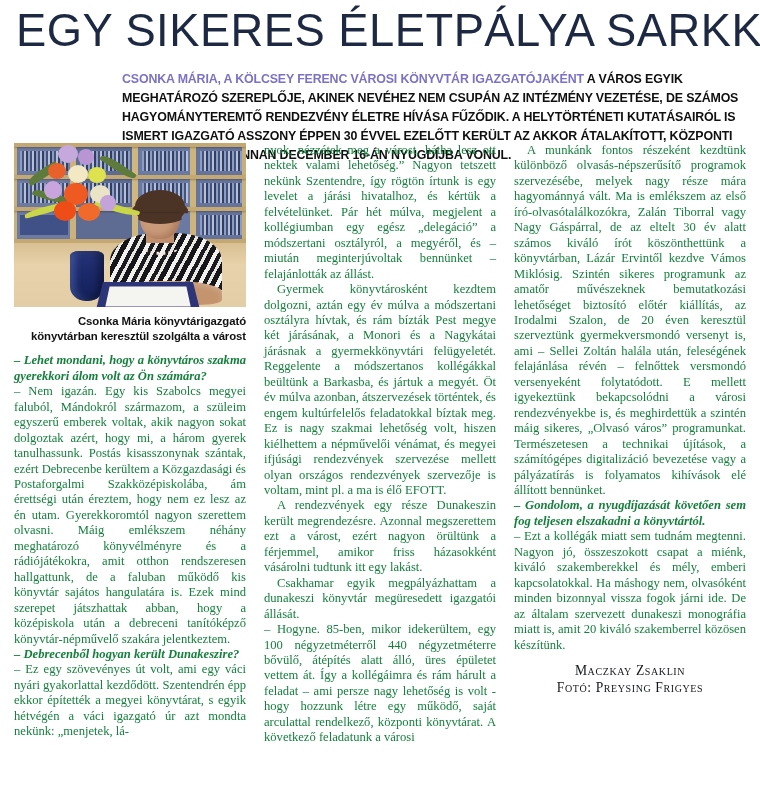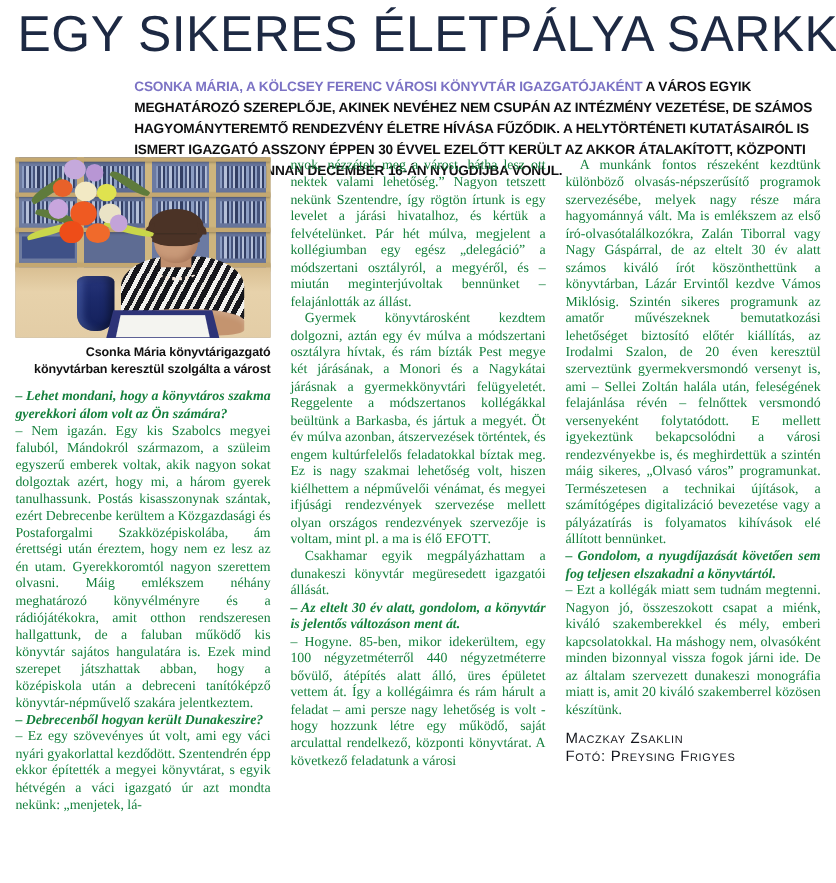--- a/index.html
+++ b/index.html
@@ -248,22 +248,22 @@
     line-height: 15.2px;
     text-align: right;
     color: #111;
     margin-bottom: 9px;
     letter-spacing: -0.1px;
   }
 
   
   .byline {
     margin-top: 9px;
-    text-align: left;
-    font-family: Liberation Sans, sans-serif;
+    text-align: center;
+    font-family: Liberation Serif, serif;
     font-size: 13.6px;
     line-height: 17px;
     font-variant: small-caps;
     letter-spacing: 0.6px;
     color: #14161c;
   }
 </style>
 </head>
 <body>
 
@@ -342,22 +342,22 @@
         <p class="noind">– Nem igazán. Egy kis Szabolcs megyei faluból, Mándokról származom, a szüleim egyszerű emberek voltak, akik nagyon sokat dolgoztak azért, hogy mi, a három gyerek tanulhassunk. Postás kisasszonynak szántak, ezért Debrecenbe kerültem a Közgazdasági és Postaforgalmi Szakközépiskolába, ám érettségi után éreztem, hogy nem ez lesz az én utam. Gyerekkoromtól nagyon szerettem olvasni. Máig emlékszem néhány meghatározó könyvélményre és a rádiójátékokra, amit otthon rendszeresen hallgattunk, de a faluban működő kis könyvtár sajátos hangulatára is. Ezek mind szerepet játszhattak abban, hogy a középiskola után a debreceni tanítóképző könyvtár-népművelő szakára jelentkeztem.</p>
         <p class="noind q">– Debrecenből hogyan került Dunakeszire?</p>
         <p class="noind">– Ez egy szövevényes út volt, ami egy váci nyári gyakorlattal kezdődött. Szentendrén épp ekkor építették a megyei könyvtárat, s egyik hétvégén a váci igazgató úr azt mondta nekünk: „menjetek, lá-</p>
       </div>
     </div>
 
     <div class="col col2">
       <div class="body-text">
         <p class="noind">nyok, nézzétek meg a várost, hátha lesz ott nektek valami lehetőség.” Nagyon tetszett nekünk Szentendre, így rögtön írtunk is egy levelet a járási hivatalhoz, és kértük a felvételünket. Pár hét múlva, megjelent a kollégiumban egy egész „delegáció” a módszertani osztályról, a megyéről, és – miután meginterjúvoltak bennünket – felajánlották az állást.</p>
         <p>Gyermek könyvtárosként kezdtem dolgozni, aztán egy év múlva a módszertani osztályra hívtak, és rám bízták Pest megye két járásának, a Monori és a Nagykátai járásnak a gyermekkönyvtári felügyeletét. Reggelente a módszertanos kollégákkal beültünk a Barkasba, és jártuk a megyét. Öt év múlva azonban, átszervezések történtek, és engem kultúrfelelős feladatokkal bíztak meg. Ez is nagy szakmai lehetőség volt, hiszen kiélhettem a népművelői vénámat, és megyei ifjúsági rendezvények szervezése mellett olyan országos rendezvények szervezője is voltam, mint pl. a ma is élő EFOTT.</p>
+        <p>A rendezvények egy része Dunakeszin került megrendezésre. Azonnal megszerettem ezt a várost, ezért nagyon örültünk a férjemmel, amikor friss házasokként vásárolni tudtunk itt egy lakást.</p>
         <p>Csakhamar egyik megpályázhattam a dunakeszi könyvtár megüresedett igazgatói állását.</p>
-        <p class="noind q">– Az eltelt 30 év alatt, gondolom, a könyvtár is jelentős változáson ment át.</p>
         <p class="noind">– Hogyne. 85-ben, mikor idekerültem, egy 100 négyzetméterről 440 négyzetméterre bővülő, átépítés alatt álló, üres épületet vettem át. Így a kollégáimra és rám hárult a feladat – ami persze nagy lehetőség is volt - hogy hozzunk létre egy működő, saját arculattal rendelkező, központi könyvtárat. A következő feladatunk a városi</p>
       </div>
     </div>
 
     <div class="col col3">
       <div class="body-text">
         <p>A munkánk fontos részeként kezdtünk különböző olvasás-népszerűsítő programok szervezésébe, melyek nagy része mára hagyománnyá vált. Ma is emlékszem az első író-olvasótalálkozókra, Zalán Tiborral vagy Nagy Gáspárral, de az eltelt 30 év alatt számos kiváló írót köszönthettünk a könyvtárban, Lázár Ervintől kezdve Vámos Miklósig. Szintén sikeres programunk az amatőr művészeknek bemutatkozási lehetőséget biztosító előtér kiállítás, az Irodalmi Szalon, de 20 éven keresztül szerveztünk gyermekversmondó versenyt is, ami – Sellei Zoltán halála után, feleségének felajánlása révén – felnőttek versmondó versenyeként folytatódott. E mellett igyekeztünk bekapcsolódni a városi rendezvényekbe is, és meghirdettük a szintén máig sikeres, „Olvasó város” programunkat. Természetesen a technikai újítások, a számítógépes digitalizáció bevezetése vagy a pályázatírás is folyamatos kihívások elé állított bennünket.</p>
         <p class="noind q">– Gondolom, a nyugdíjazását követően sem fog teljesen elszakadni a könyvtártól.</p>
         <p class="noind">– Ezt a kollégák miatt sem tudnám megtenni. Nagyon jó, összeszokott csapat a miénk, kiváló szakemberekkel és mély, emberi kapcsolatokkal. Ha máshogy nem, olvasóként minden bizonnyal vissza fogok járni ide. De az általam szervezett dunakeszi monográfia miatt is, amit 20 kiváló szakemberrel közösen készítünk.</p>
       </div>

